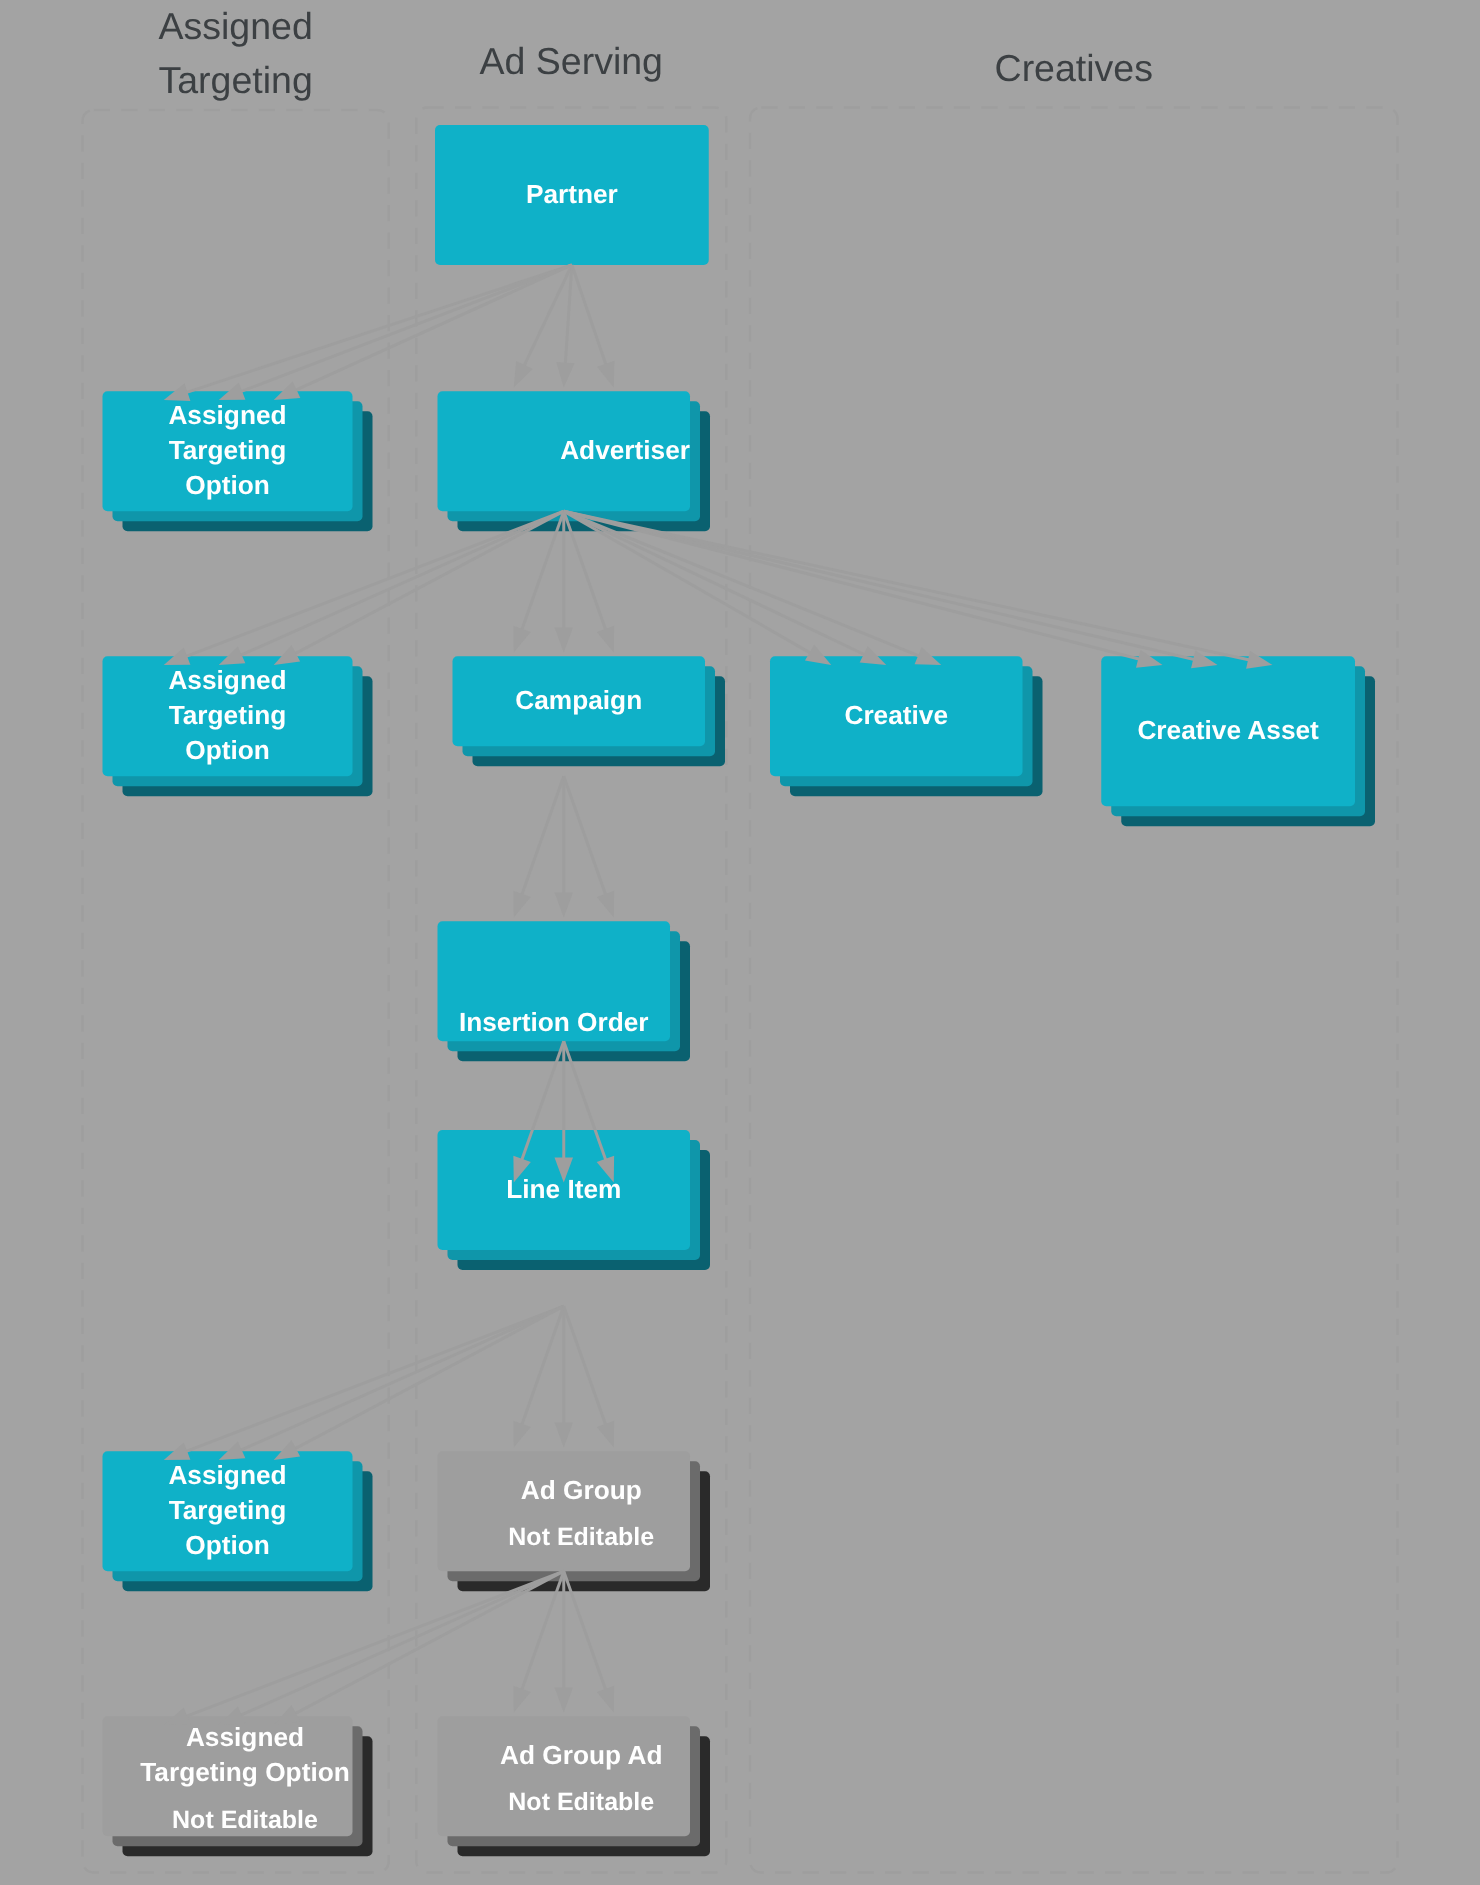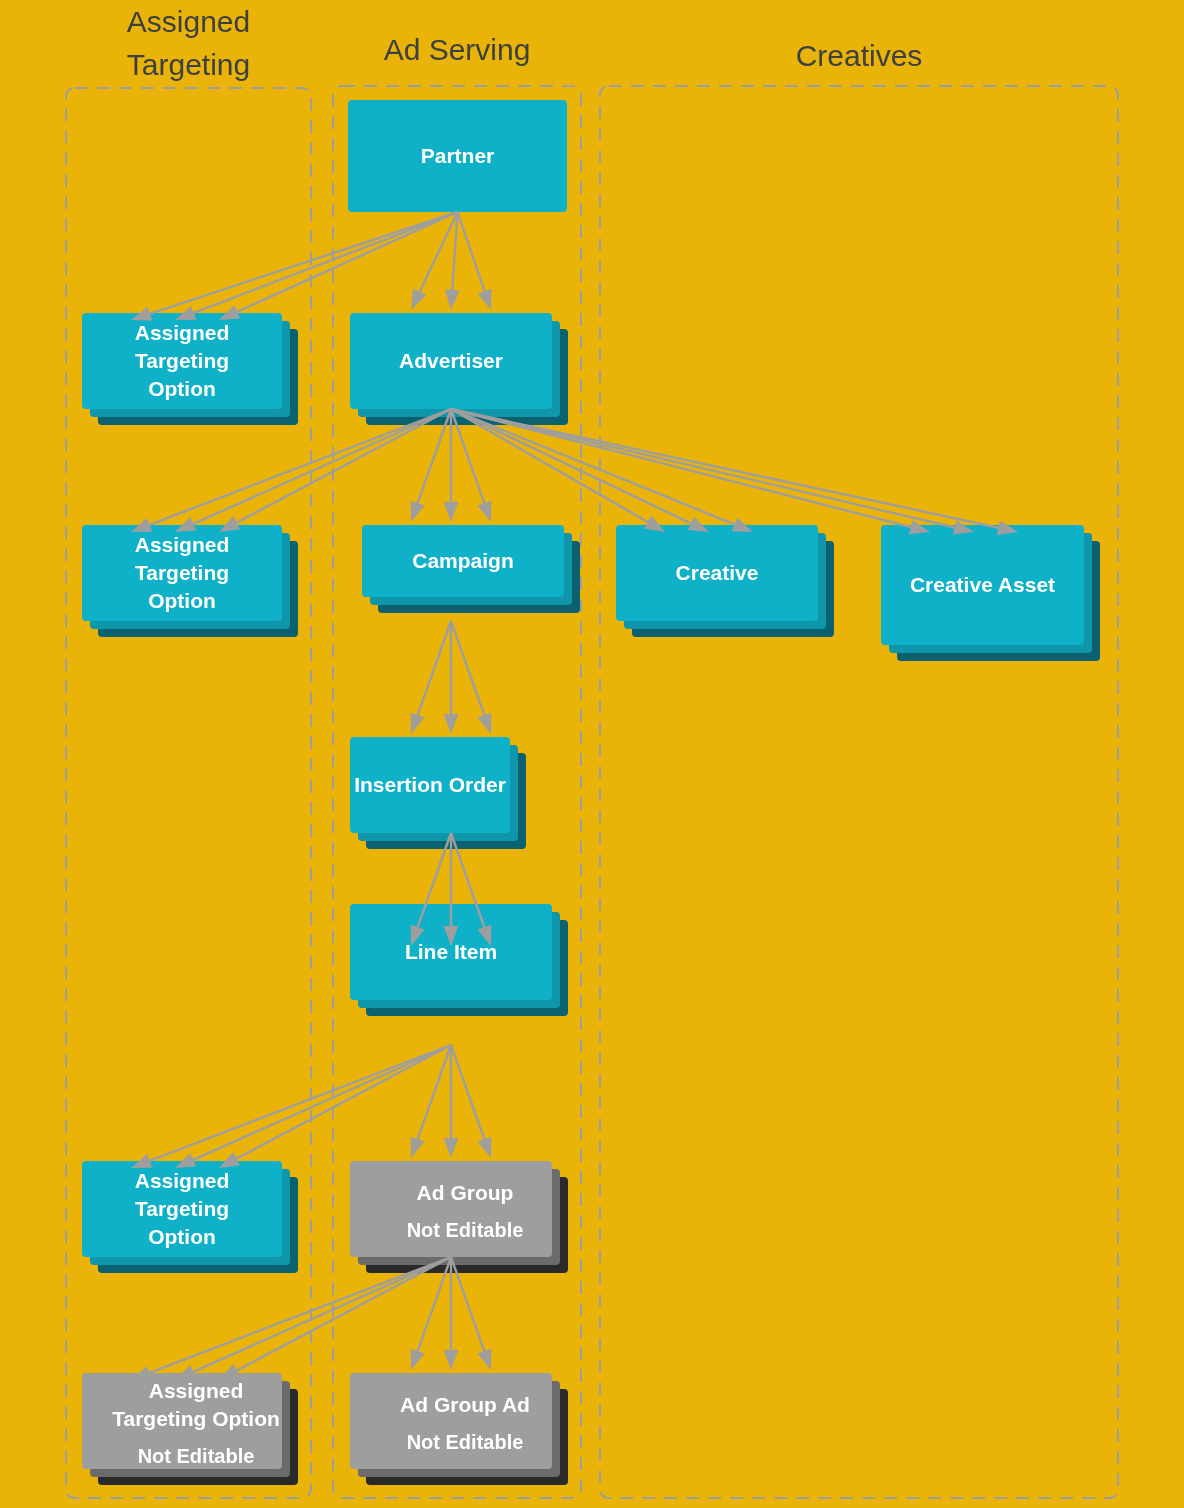--- a/index.html
+++ b/index.html
@@ -2,21 +2,21 @@
 <html style="--teal: #0fb1c8; --teal2: #0f96aa; --teal3: #0a6170; --gray: #9e9e9e; --gray2: #6b6b6b; --gray3: #2a2a2a; --title-color: #3c4043; --box-text: #ffffff;"><head>
 <meta charset="utf-8">
 <style>
   * { box-sizing: border-box; margin: 0; padding: 0; }
   html, body { background: #ffffff; font-family: "Liberation Sans", sans-serif; }
   #stage {
     position: relative;
     width: 1184px;
     height: 1508px;
     overflow: hidden;
-    background: #eab308;
+    background: #a3a3a3;
   }
   #columns-svg { position: absolute; left: 0; top: 0; z-index: 0; }
   #edges-svg   { position: absolute; left: 0; top: 0; z-index: 3; pointer-events: none; }
   .col-title {
     position: absolute;
     z-index: 1;
     text-align: center;
     font-size: 30px;
     line-height: 43px;
     font-weight: 400;
@@ -64,21 +64,21 @@
         <div>Partner</div>
       </div>
     </div>
     <div class="node teal stacked" style="left: 82px; top: 313px; width: 200px; height: 96px;">
       <div class="label">
         <div>Assigned</div>
         <div>Targeting</div>
         <div>Option</div>
       </div>
     </div>
-    <div class="node teal stacked" style="left: 350px; top: 313px; width: 202px; height: 96px;">
+    <div class="node teal stacked" style="left: 350px; top: 313px; width: 202px; height: 96px; align-items: flex-end;">
       <div class="label">
         <div>Advertiser</div>
       </div>
     </div>
     <div class="node teal stacked" style="left: 82px; top: 525px; width: 200px; height: 96px;">
       <div class="label">
         <div>Assigned</div>
         <div>Targeting</div>
         <div>Option</div>
       </div>
@@ -91,21 +91,21 @@
     <div class="node teal stacked" style="left: 616px; top: 525px; width: 202px; height: 96px;">
       <div class="label">
         <div>Creative</div>
       </div>
     </div>
     <div class="node teal stacked" style="left: 881px; top: 525px; width: 203px; height: 120px;">
       <div class="label">
         <div>Creative Asset</div>
       </div>
     </div>
-    <div class="node teal stacked" style="left: 350px; top: 737px; width: 160px; height: 96px;">
+    <div class="node teal stacked" style="left: 350px; top: 737px; width: 186px; height: 96px; justify-content: flex-end;">
       <div class="label">
         <div>Insertion Order</div>
       </div>
     </div>
     <div class="node teal stacked" style="left: 350px; top: 904px; width: 202px; height: 96px;">
       <div class="label">
         <div>Line Item</div>
       </div>
     </div>
     <div class="node teal stacked" style="left: 82px; top: 1161px; width: 200px; height: 96px;">

